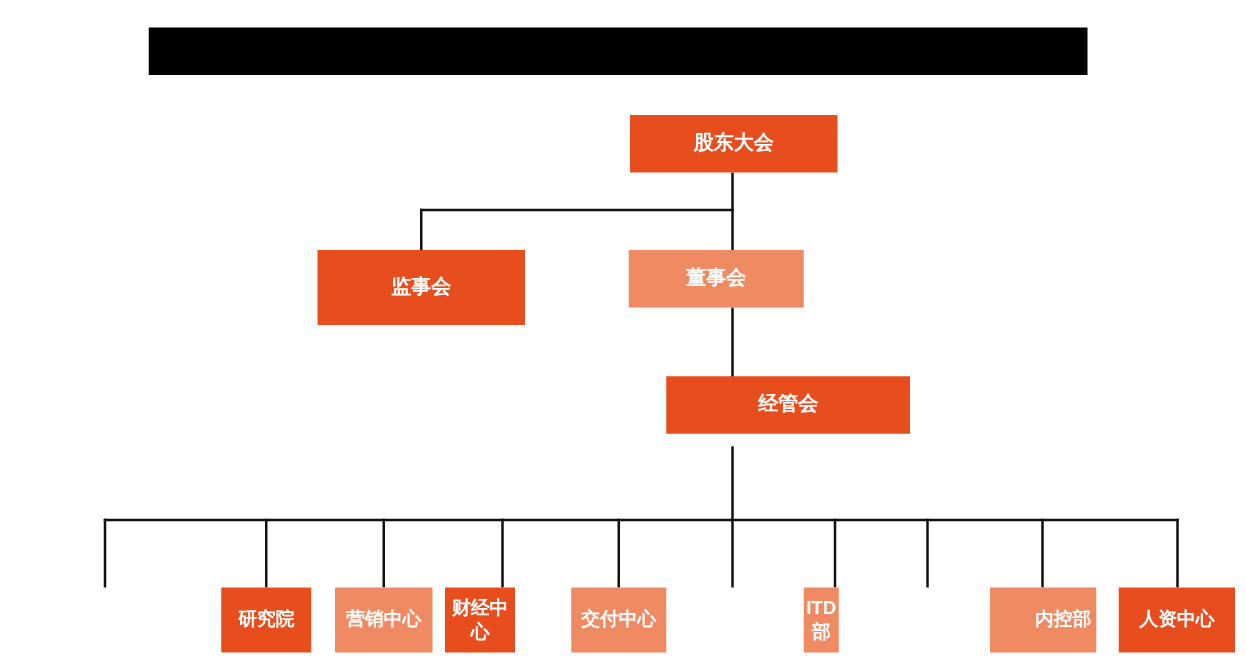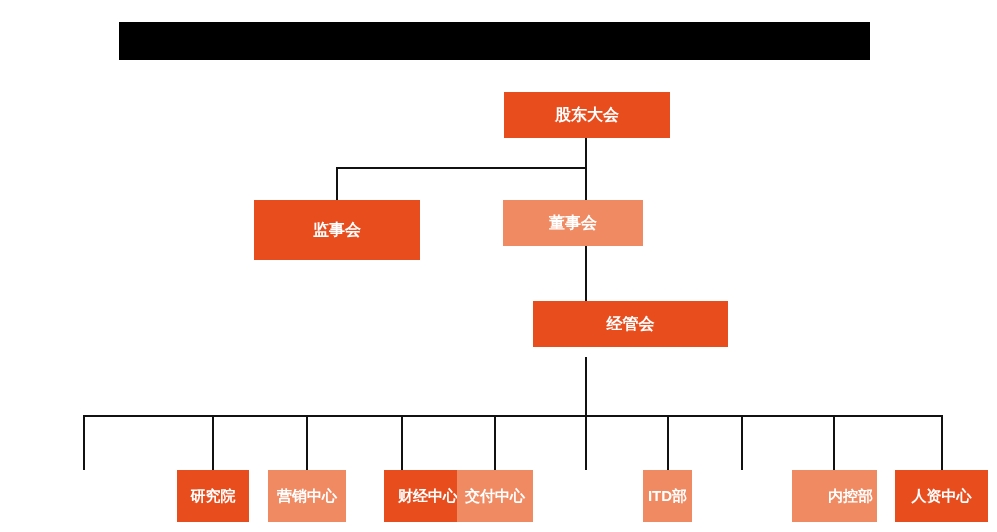--- a/index.html
+++ b/index.html
@@ -66,24 +66,24 @@
   #dl-6 { left: 667px; }
   #dl-7 { left: 741px; }
   #dl-8 { left: 833px; }
   #dl-9 { left: 941px; }
 
   
   .dept { top: 470px; height: 52px; font-size: 15px; }
   #d-0 { left: 4px;   width: 159px; font-size: 13px; line-height: 1.5; padding: 0 3px; }
   #d-1 { left: 177px; width: 72px; }
   #d-2 { left: 268px; width: 78px; }
-  #d-3 { left: 384px; width: 88px; }
+  #d-3 { left: 356px; width: 56px; }
   #d-4 { left: 457px; width: 76px; }
   #d-5 { left: 545px; width: 80px; }
-  #d-6 { left: 643px; width: 49px; }
+  #d-6 { left: 643px; width: 28px; }
   #d-7 { left: 711px; width: 62px; }
   #d-8 { left: 792px; width: 85px; padding-left: 32px; }
   #d-9 { left: 895px; width: 93px; }
 </style>
 </head>
 <body>
 
 <div class="canvas">
 
   <div class="title-bar"></div>

